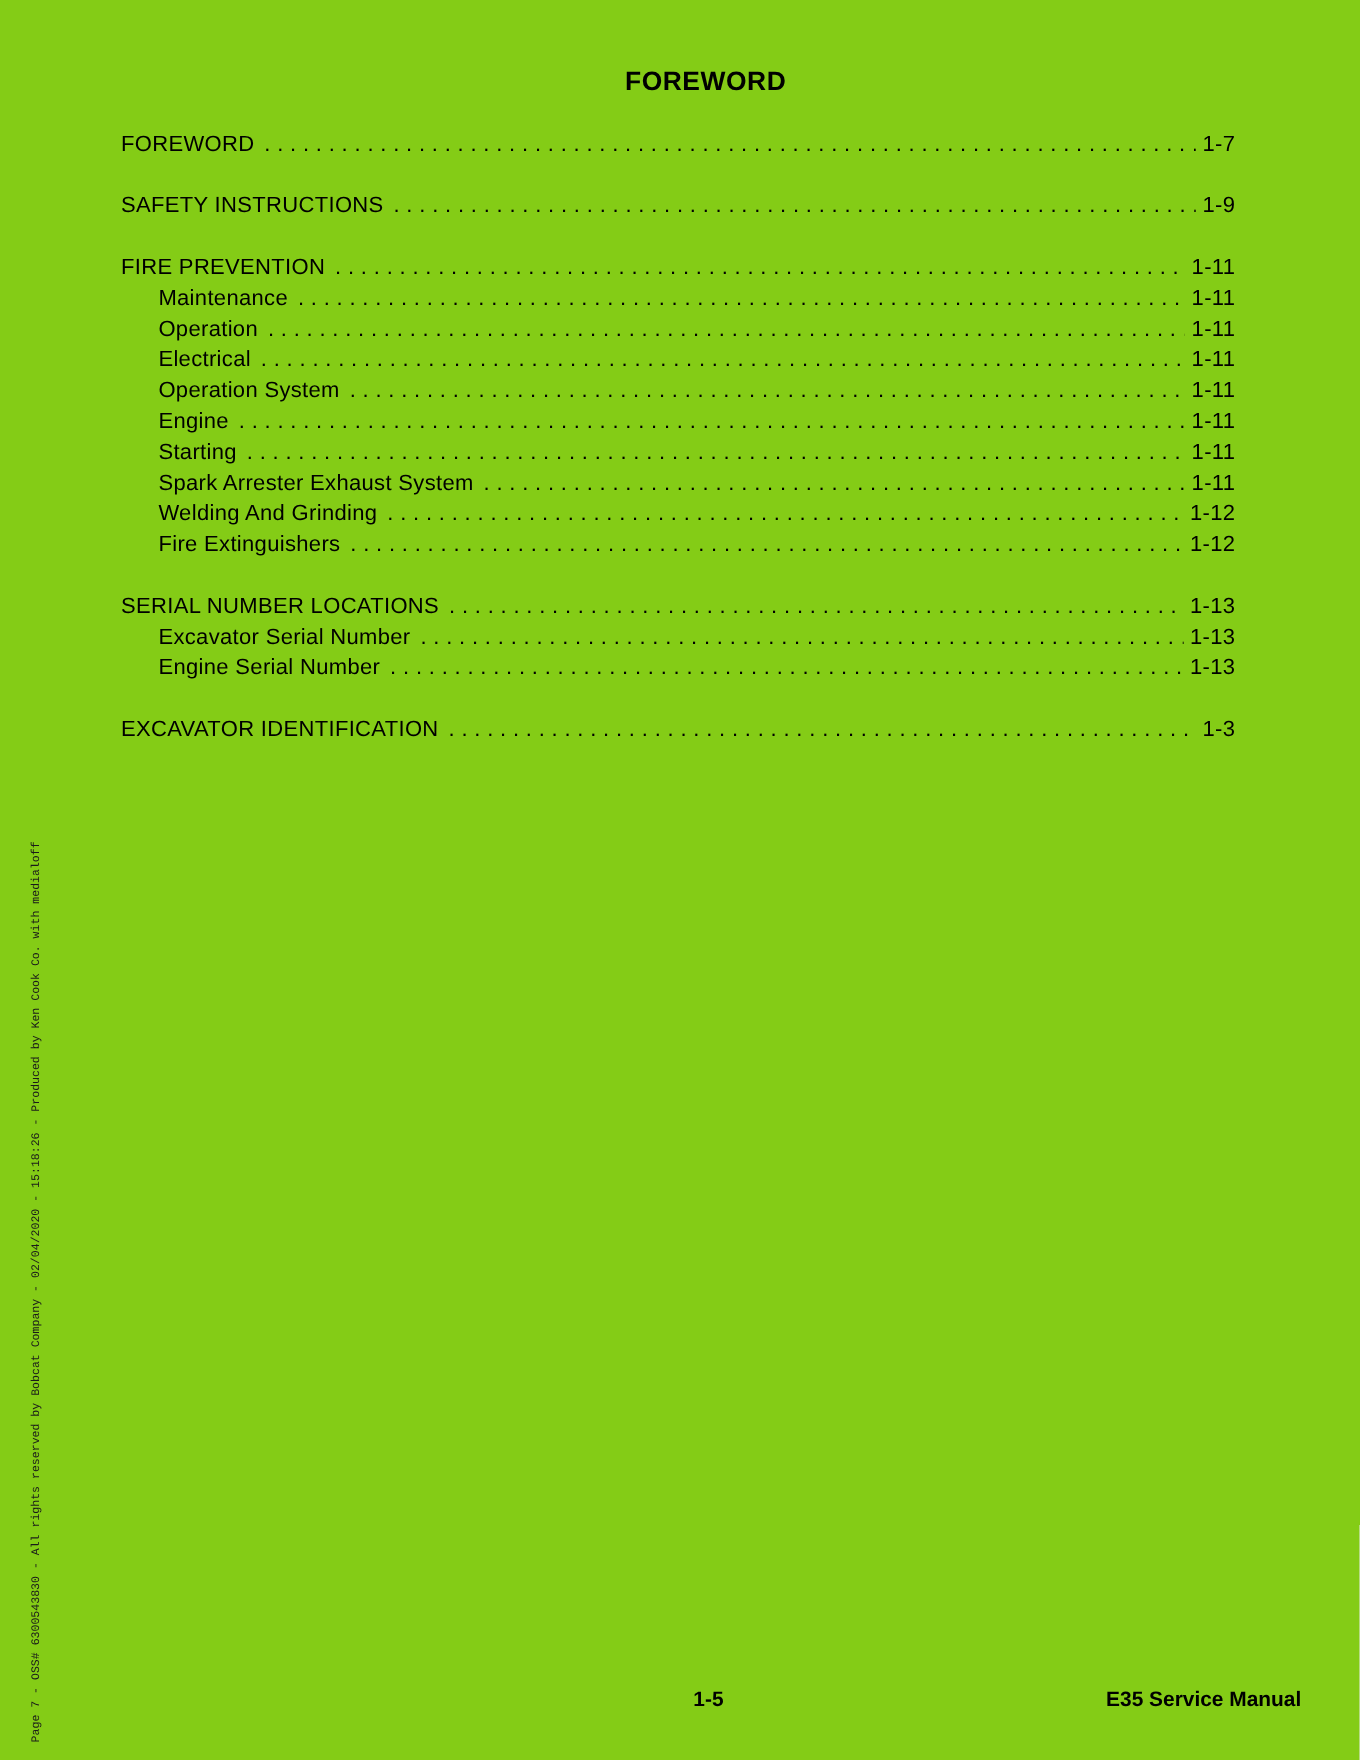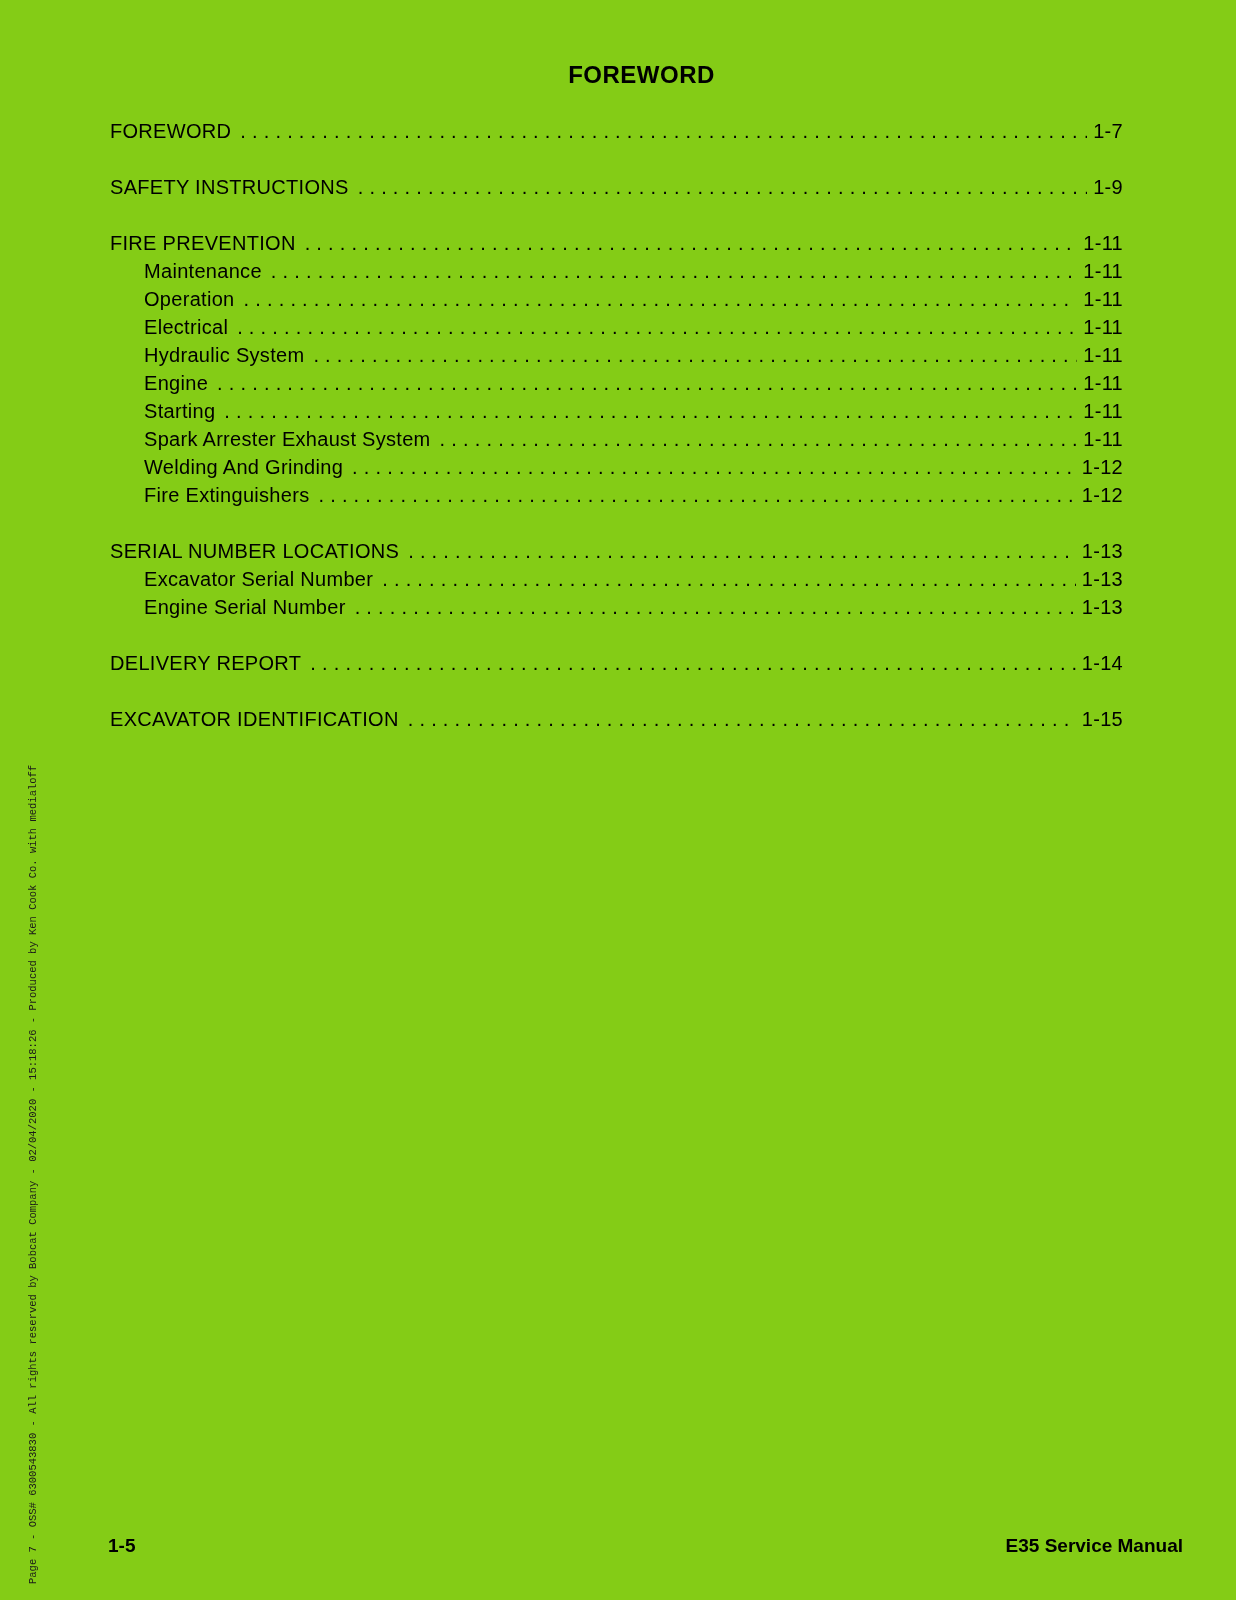--- a/index.html
+++ b/index.html
@@ -73,22 +73,23 @@
     transform: rotate(-90deg);
     white-space: nowrap;
     font-family: "Liberation Mono", "DejaVu Sans Mono", monospace;
     font-size: 10.5px;
     letter-spacing: 0px;
     color: #1a1a1a;
   }
   .footer-page-number {
     position: absolute;
     top: 1535px;
-    left: 108px;
+    left: 119px;
     width: 1050px;
+    text-align: center;
     font-size: 19px;
     font-weight: bold;
   }
   .footer-manual-title {
     position: absolute;
     top: 1535px;
     right: 53px;
     font-size: 19px;
     font-weight: bold;
     padding-left: 20px;
@@ -133,21 +134,21 @@
           <span class="toc-label">Operation</span>
           <span class="toc-dots"></span>
           <span class="toc-page">1-11</span>
         </div>
         <div class="toc-row sub">
           <span class="toc-label">Electrical</span>
           <span class="toc-dots"></span>
           <span class="toc-page">1-11</span>
         </div>
         <div class="toc-row sub">
-          <span class="toc-label">Hydraulic System</span>
+          <span class="toc-label">Operation System</span>
           <span class="toc-dots"></span>
           <span class="toc-page">1-11</span>
         </div>
         <div class="toc-row sub">
           <span class="toc-label">Engine</span>
           <span class="toc-dots"></span>
           <span class="toc-page">1-11</span>
         </div>
         <div class="toc-row sub">
           <span class="toc-label">Starting</span>
@@ -182,30 +183,23 @@
           <span class="toc-page">1-13</span>
         </div>
         <div class="toc-row sub">
           <span class="toc-label">Engine Serial Number</span>
           <span class="toc-dots"></span>
           <span class="toc-page">1-13</span>
         </div>
       </div>
       <div class="toc-group">
         <div class="toc-row">
-          <span class="toc-label">DELIVERY REPORT</span>
-          <span class="toc-dots"></span>
-          <span class="toc-page">1-14</span>
-        </div>
-      </div>
-      <div class="toc-group">
-        <div class="toc-row">
           <span class="toc-label">EXCAVATOR IDENTIFICATION</span>
           <span class="toc-dots"></span>
-          <span class="toc-page">1-15</span>
+          <span class="toc-page">1-3</span>
         </div>
       </div>
     </div>
 
   <div class="footer-page-number">1-5</div>
 
   <div class="footer-manual-title">E35 Service Manual</div>
 
 </div>
 

